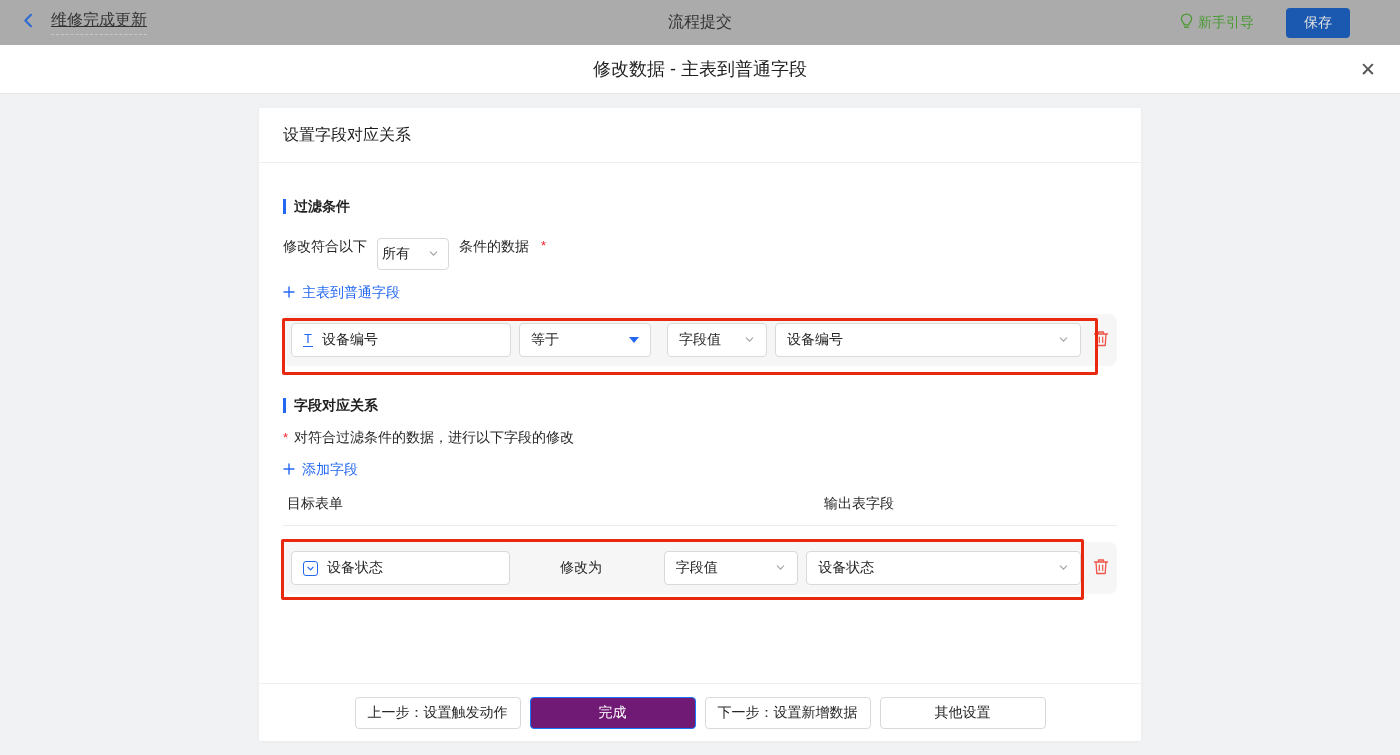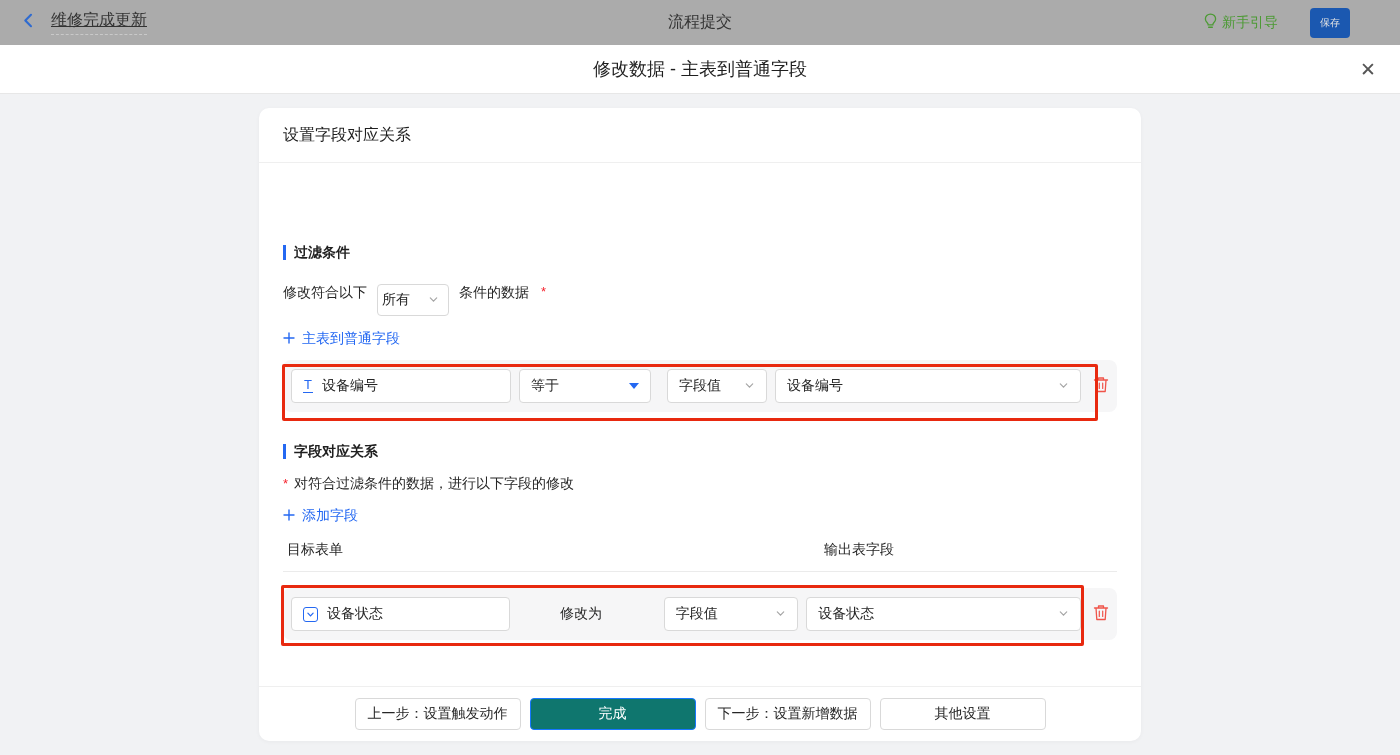--- a/index.html
+++ b/index.html
@@ -12,34 +12,34 @@
   .topbar-left { display:flex; align-items:center; gap:14px; }
   .back-btn { display:flex; align-items:center; cursor:pointer; }
   .flow-name { font-size:16px; color:#333; padding-bottom:3px;
     border-bottom:1px dashed #c9c9c9; cursor:pointer;text-decoration:underline; }
   .topbar-center { position:absolute; left:50%; transform:translateX(-50%);
     font-size:16px; color:#333; }
   .topbar-right { margin-left:auto; display:flex; align-items:center; gap:32px; }
   .guide-link { display:flex; align-items:center; gap:5px; color:#4c9a34;
     font-size:14px; cursor:pointer; }
   .save-btn { background:#1b58b0; color:#e2e2e2; border:none; border-radius:4px;
-    height:30px; padding:0 10px; font-size:10px; cursor:pointer; }
+    height:30px; padding:0 18px; font-size:14px; cursor:pointer; }
 
   
   .modal-header { height:49px; background:#fff; border-bottom:1px solid #e7e7e7;
     display:flex; align-items:center; justify-content:center; position:relative; }
   .modal-title { font-size:18px; font-weight:400; color:#1f1f1f; }
   .close-btn { position:absolute; right:24px; top:50%; transform:translateY(-50%);
     font-size:19px; color:#555; cursor:pointer; line-height:1; }
 
   
   .page { height:661px; padding-top:14px; }
   .card { width:882px; height:633px; margin:0 auto; background:#fff;
-    border-radius:10px; display:flex; flex-direction:column;
-    box-shadow:0 1px 4px rgba(0,0,0,0.04);gap:46px; }
+    border-radius:2px; display:flex; flex-direction:column;
+    box-shadow:0 1px 4px rgba(0,0,0,0.04); }
   .card-header { padding:17px 24px 16px; font-size:16px; color:#1f1f1f;
     border-bottom:1px solid #efefef; }
   .card-body { flex:1; padding:0 24px; }
 
   .section-title { margin-top:36px; font-size:14px; font-weight:700; color:#1f1f1f;
     border-left:3px solid #2468f2; padding-left:8px; line-height:15px; }
   .section-title.second { margin-top:32px; }
 
   .cond-line { margin-top:24px; display:flex; align-items:flex-start; gap:10px;
     font-size:14px; color:#262626; }
@@ -84,21 +84,21 @@
   .red-frame { position:absolute; border:3px solid #e8290f; border-radius:2px;
     pointer-events:none; z-index:5; }
   .red-frame.f1 { left:-1px; top:4px;  width:816px; height:57px; }
   .red-frame.f2 { left:-2px; top:-3px; width:803px; height:61px; }
 
   .card-footer { border-top:1px solid #efefef; height:58px; display:flex;
     align-items:center; justify-content:center; gap:9px; }
   .btn { width:166px; height:32px; background:#fff; border:1px solid #d9d9d9;
     border-radius:4px; font-size:14px; color:#262626; cursor:pointer;
     font-family:inherit; }
-  .btn-primary { background:#0f766e; border-color:#1677ff; color:#fff; }
+  .btn-primary { background:#701a75; border-color:#1677ff; color:#fff; }
 </style>
 </head>
 <body>
 
 <div class="topbar">
   <div class="topbar-left">
     <span class="back-btn">
       <span>
         <svg width="17" height="17" viewBox="0 0 24 24">
             <path d="M15.5 4 L7.5 12 L15.5 20" stroke="#2f6bd0" stroke-width="3" fill="none" stroke-linecap="round" stroke-linejoin="round"></path>

